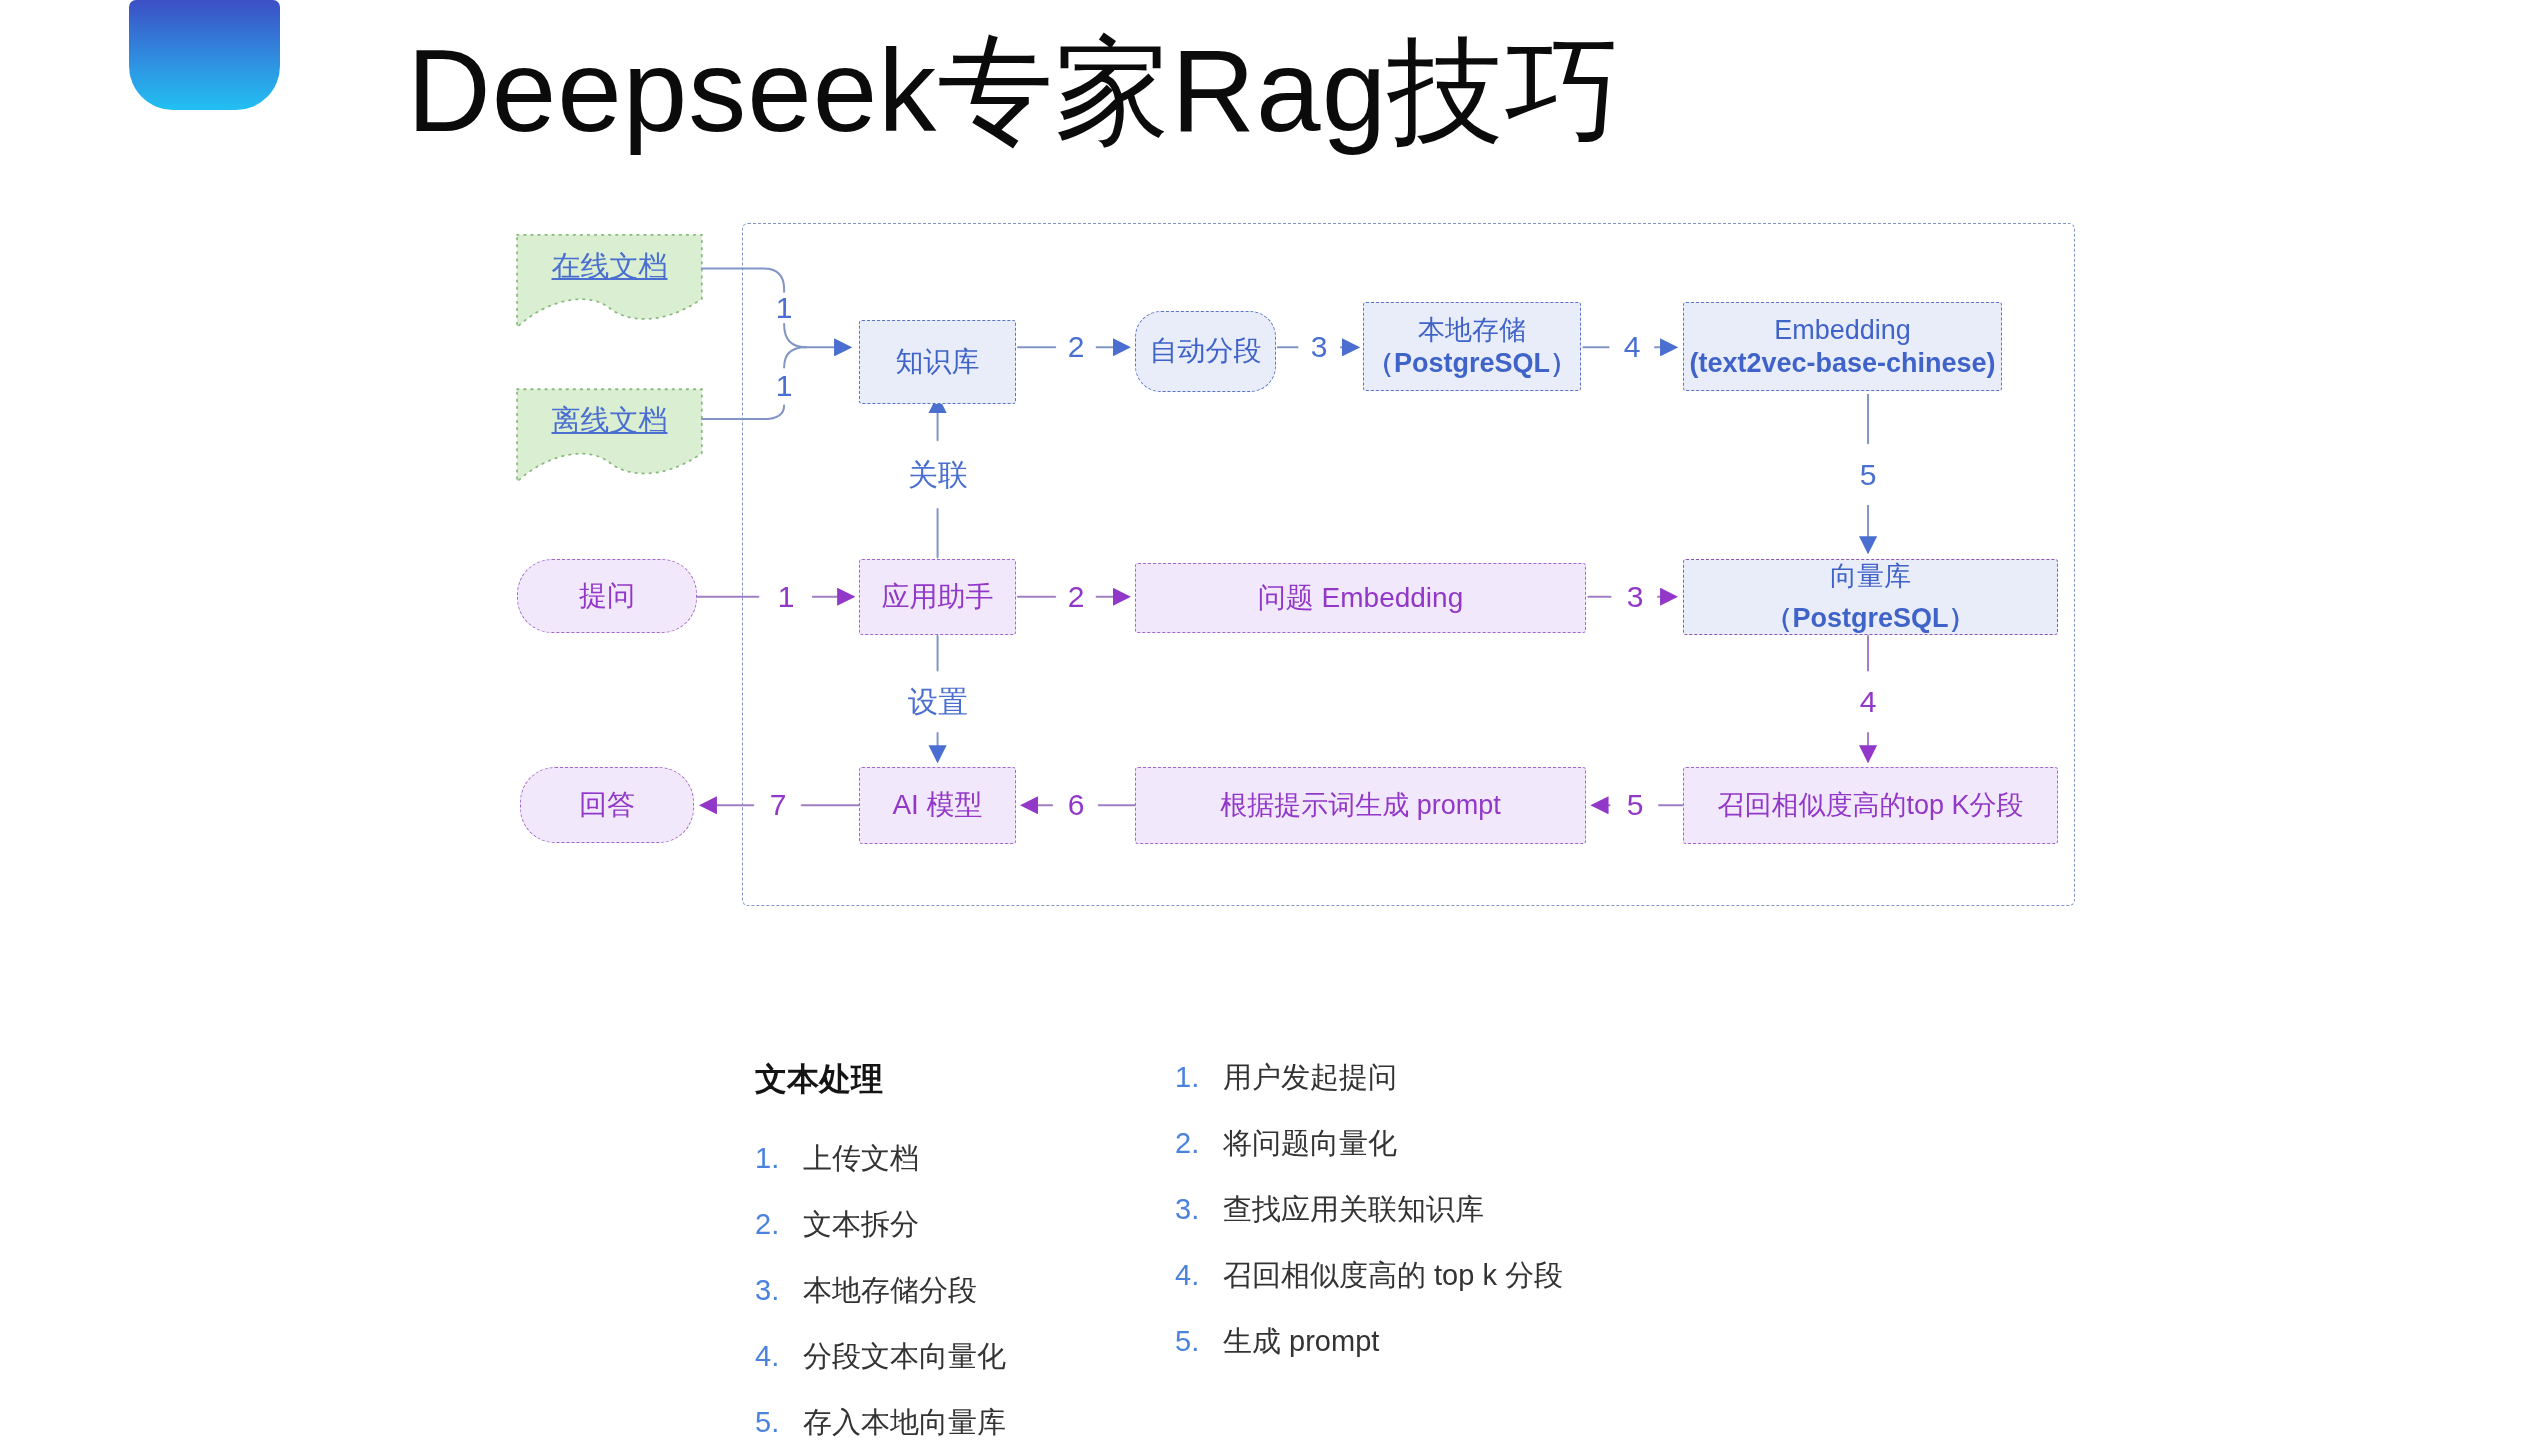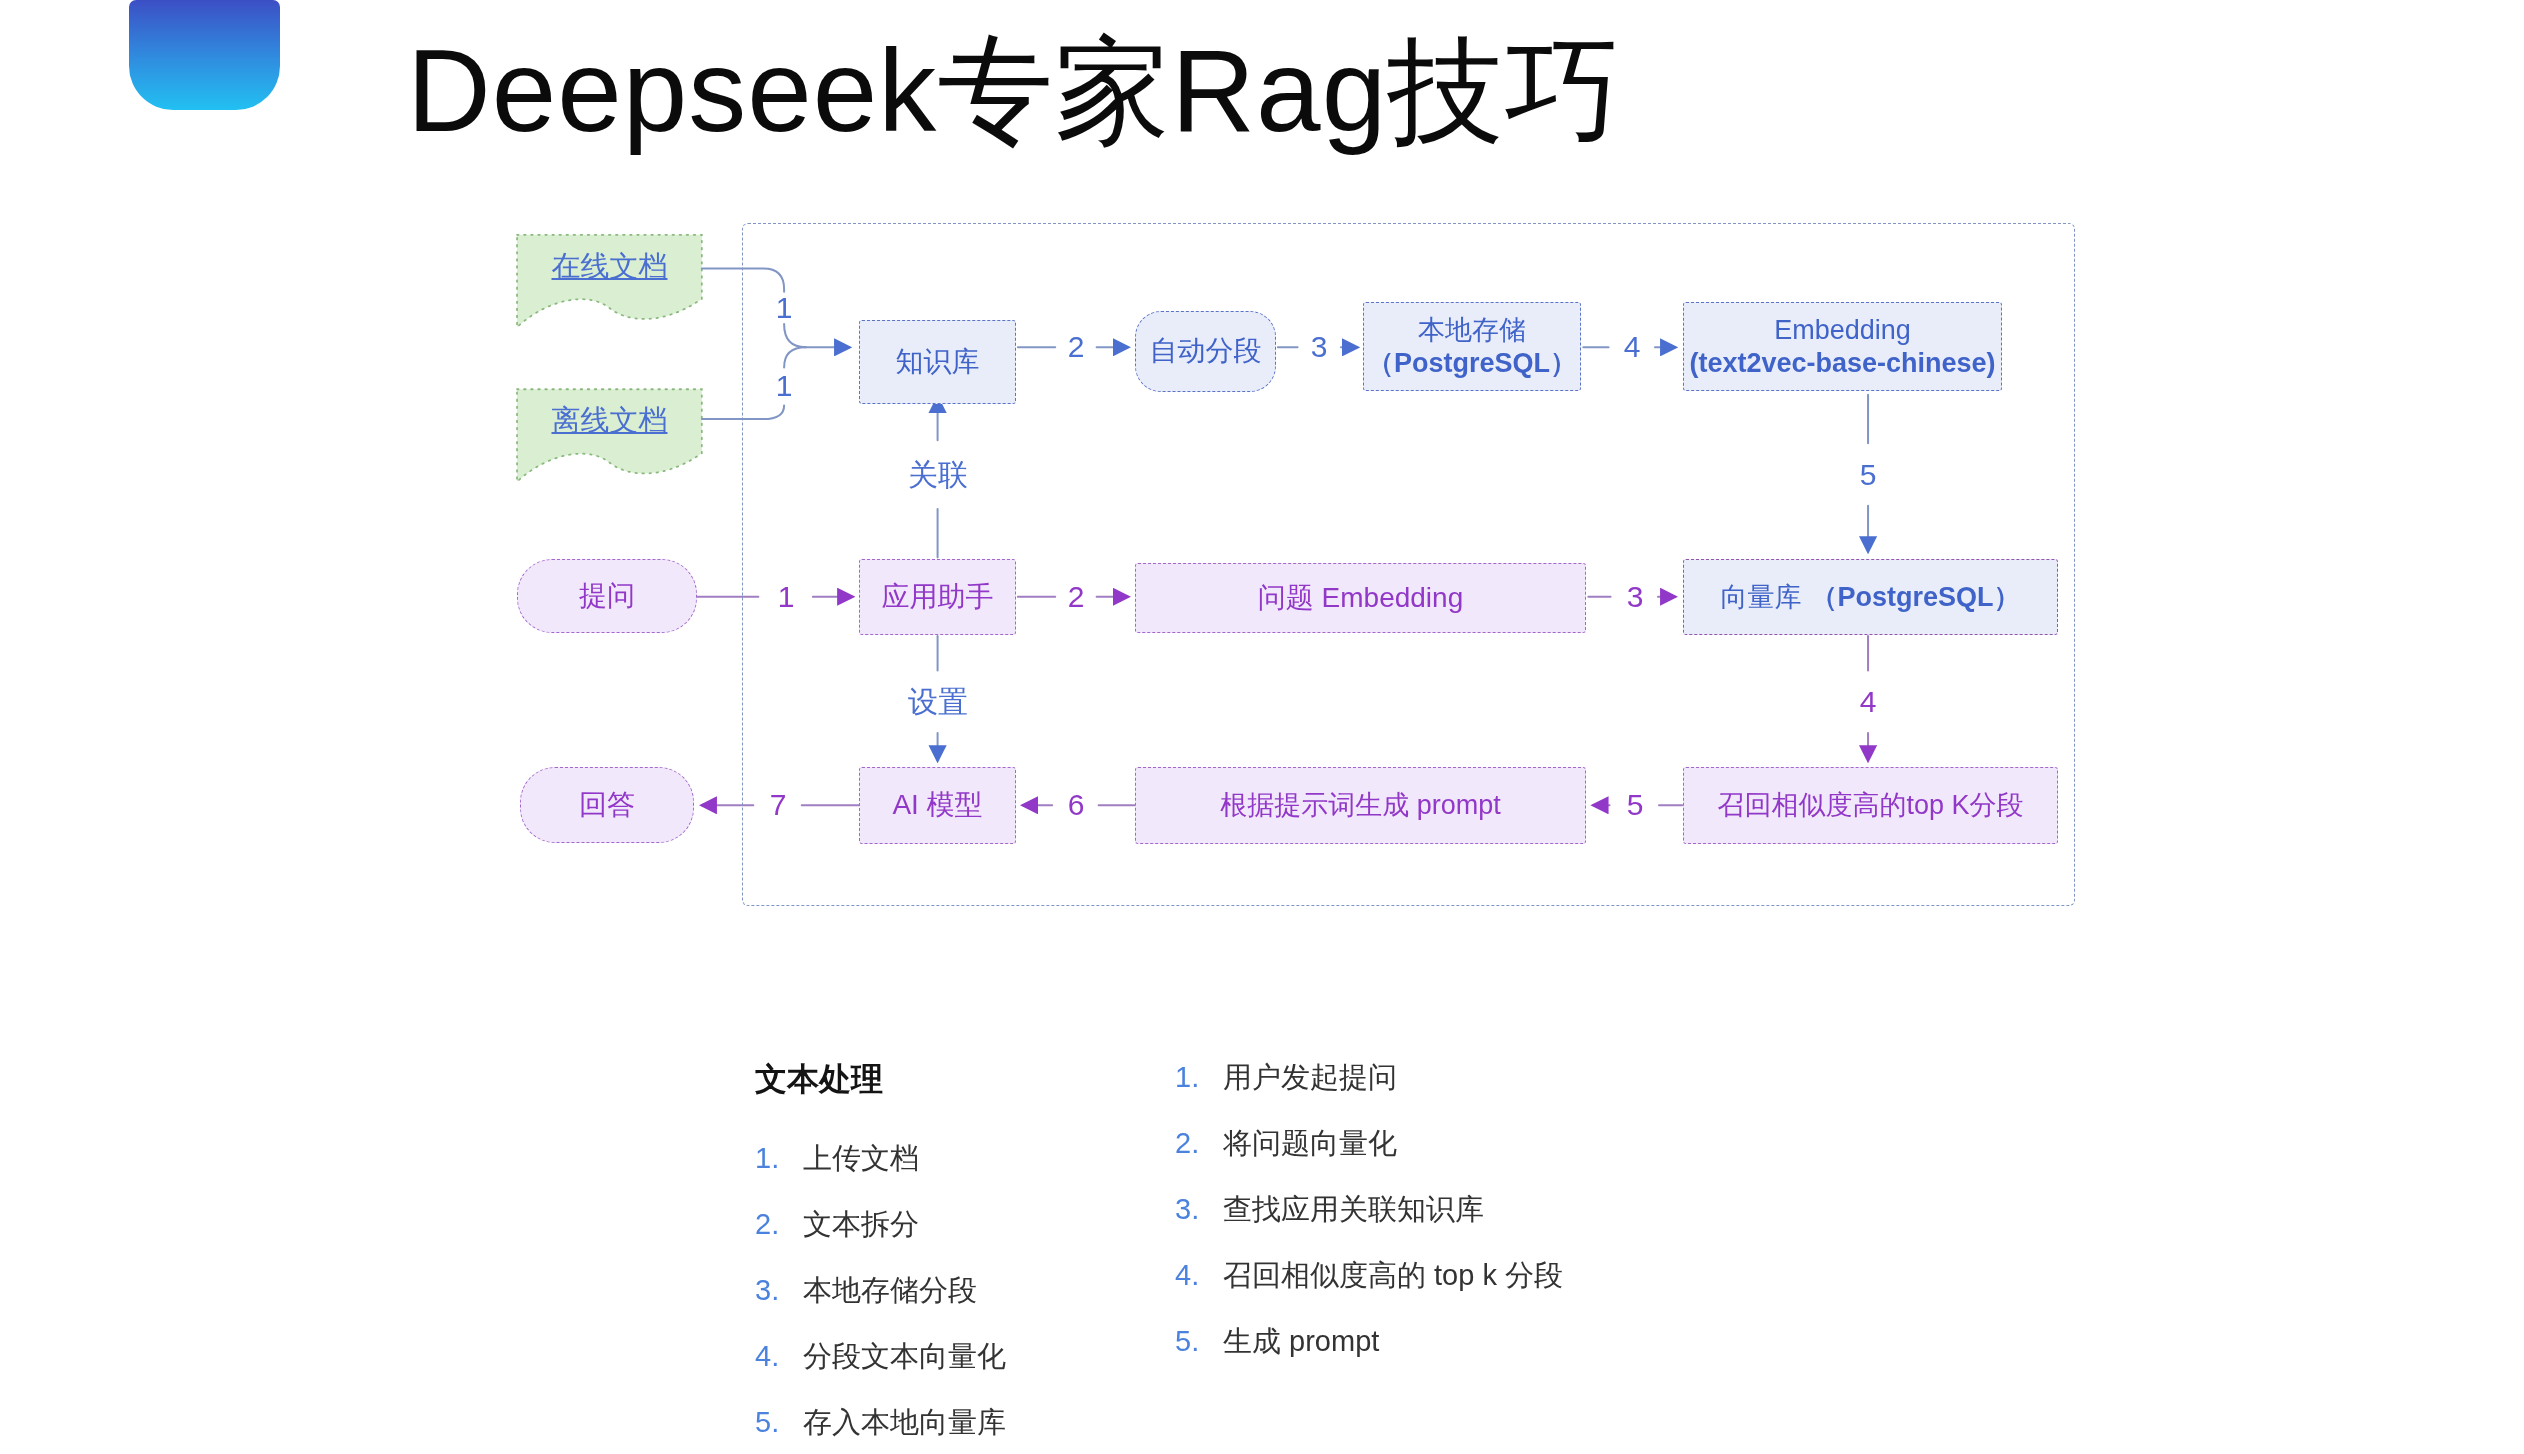--- a/index.html
+++ b/index.html
@@ -118,21 +118,21 @@
 
   <div class="box purple capsule f56" style="left:517px;top:559px;width:180px;height:74px;">
     <span>提问</span>
   </div>
   <div class="box purple f56" style="left:859px;top:559px;width:157px;height:76px;">
     <span>应用助手</span>
   </div>
   <div class="box purple f56" style="left:1135px;top:563px;width:451px;height:70px;">
     <span>问题 Embedding</span>
   </div>
-  <div class="box vec f54" style="left:1683px;top:559px;width:375px;height:76px;flex-direction:row;gap:9px;">
+  <div class="box vec f54" style="left:1683px;top:559px;width:375px;height:76px;flex-direction:column;gap:9px;">
     <span>向量库</span>
     <span class="sub">（PostgreSQL）</span>
   </div>
 
   <div class="box purple capsule f56" style="left:520px;top:767px;width:174px;height:76px;">
     <span>回答</span>
   </div>
   <div class="box purple f56" style="left:859px;top:767px;width:157px;height:77px;">
     <span>AI 模型</span>
   </div>

